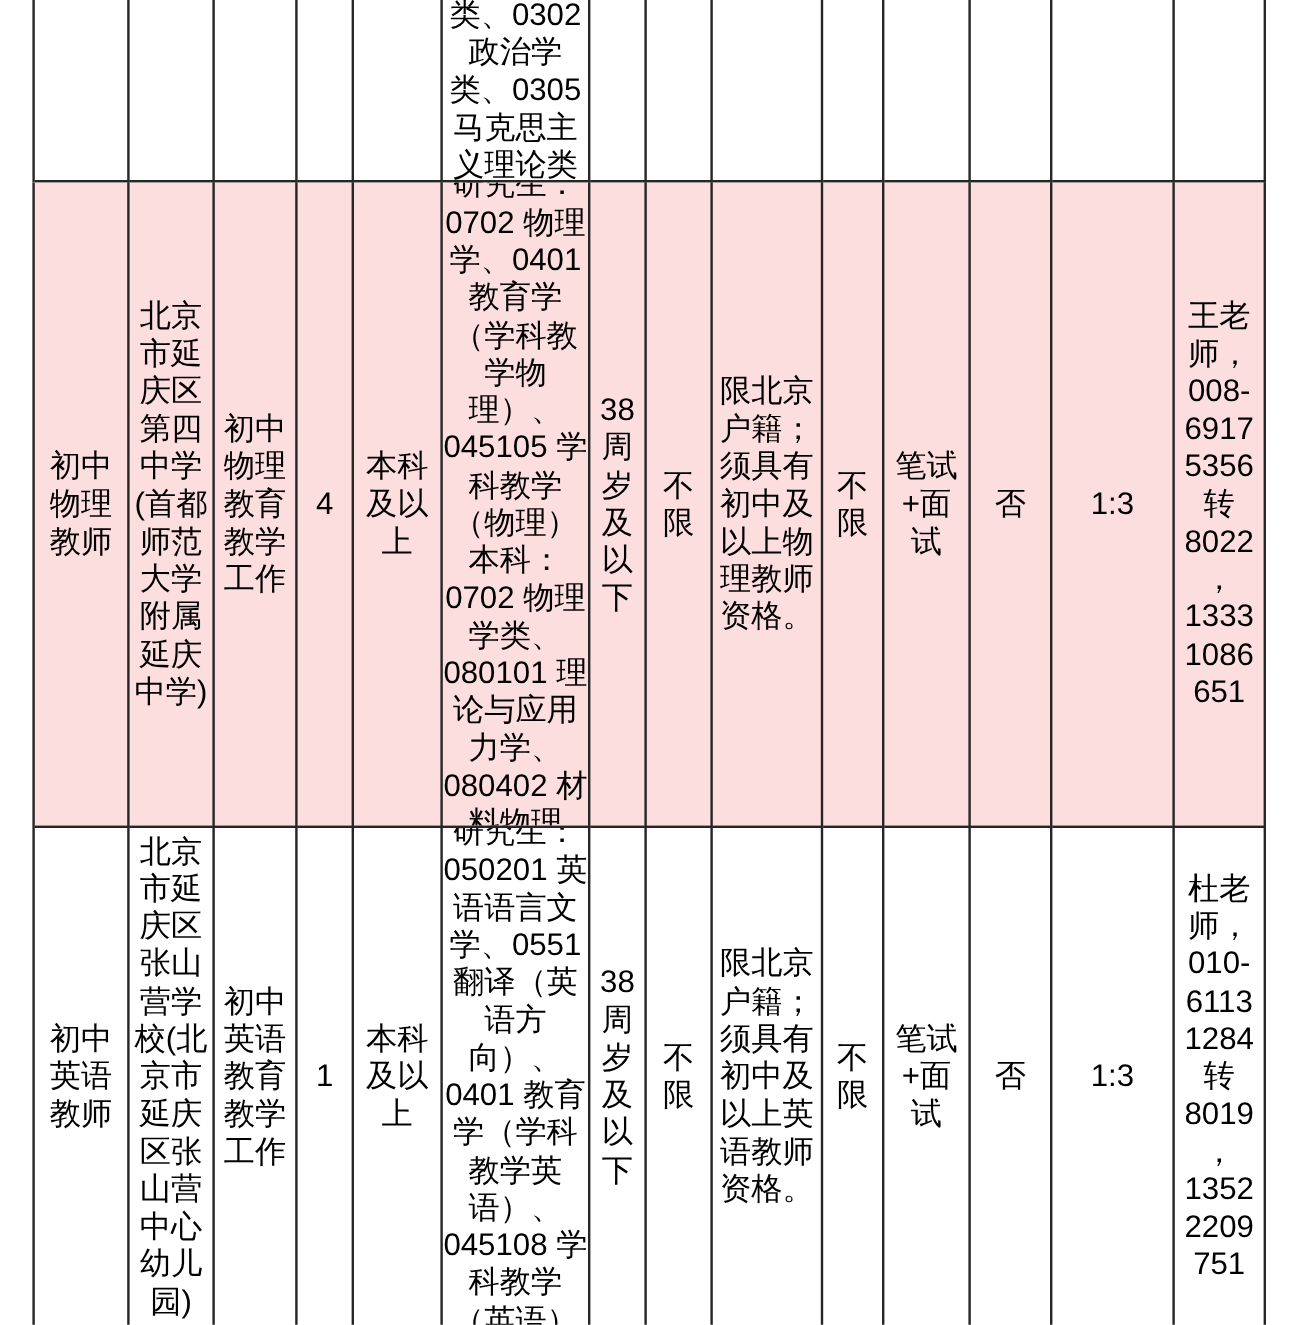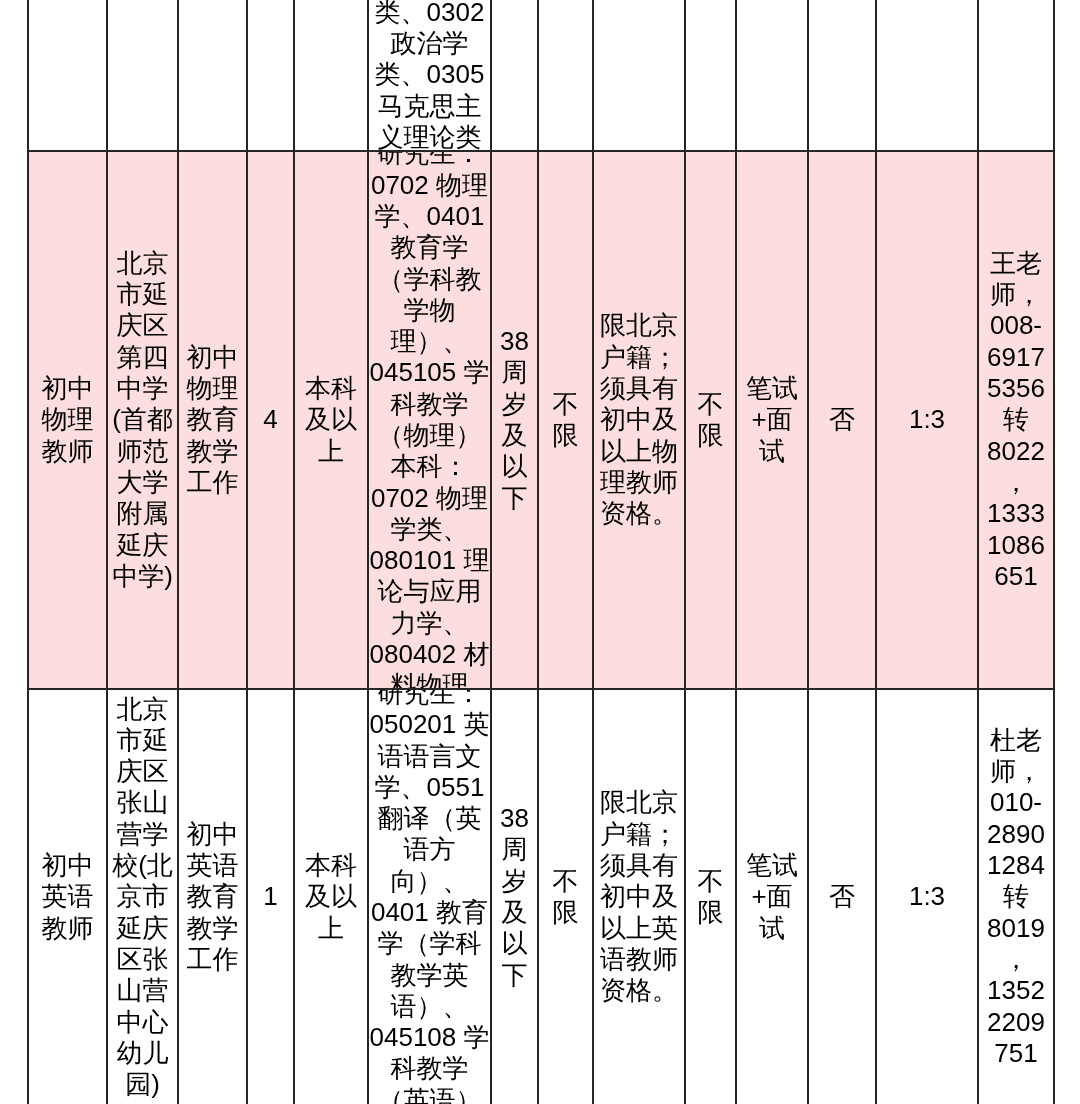--- a/index.html
+++ b/index.html
@@ -194,21 +194,21 @@
       <div class="cell"><div class="inner3">不
 限</div></div>
       <div class="cell"><div class="inner3">笔试
 +面
 试</div></div>
       <div class="cell"><div class="inner3">否</div></div>
       <div class="cell"><div class="inner3">1:3</div></div>
       <div class="cell"><div class="inner3">杜老
 师，
 010-
-2890
+6113
 1284
 转
 8019
 ，
 1352
 2209
 751</div></div>
     </div>
 
   </div>

